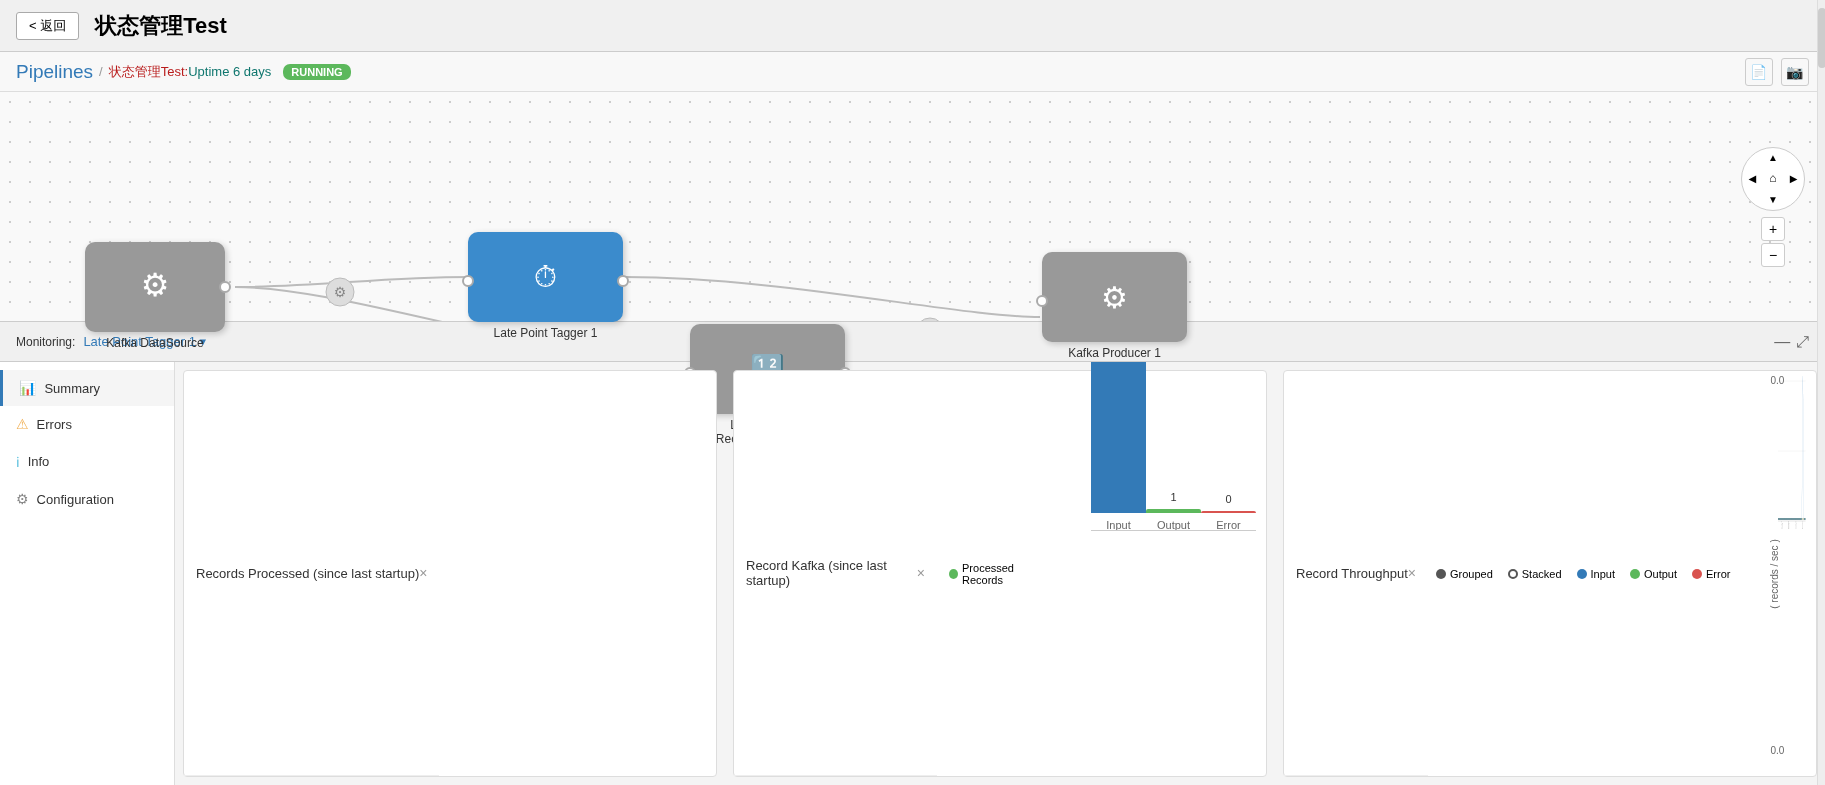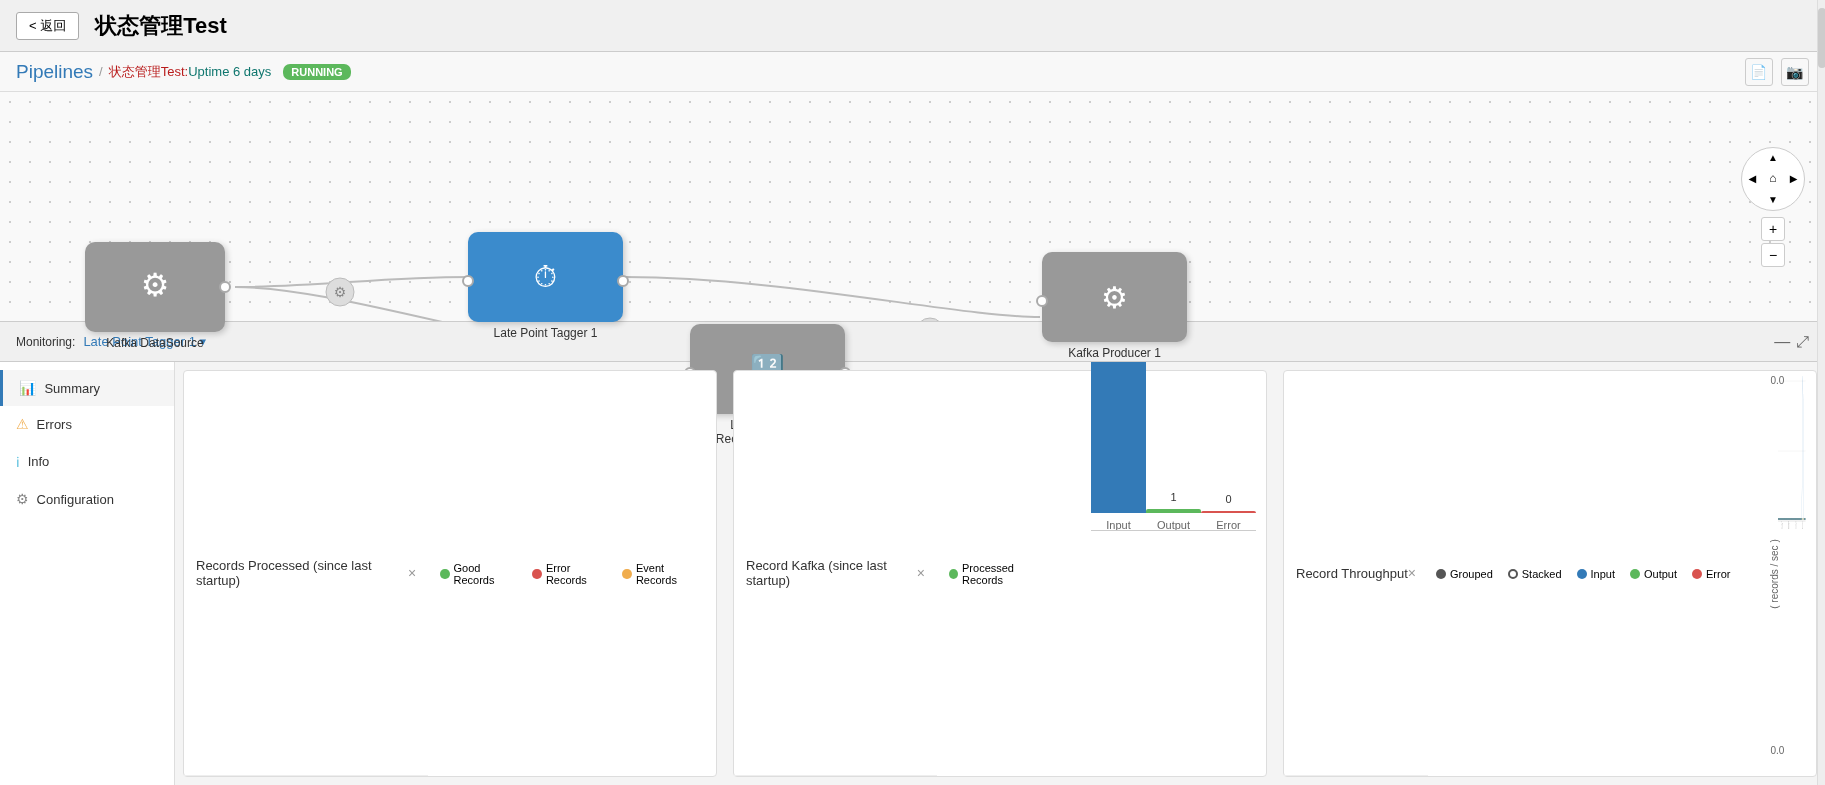--- a/index.html
+++ b/index.html
@@ -474,34 +474,20 @@
     </div>
   </div>
 
   <div class="charts-area">
 
     <div class="chart-panel">
       <div class="chart-header">
         <span class="chart-title">Records Processed (since last startup)</span>
         <button class="chart-close">×</button>
       </div>
-      <div class="legend">
-        <div class="legend-item">
-          <div class="legend-dot green"></div>
-          <span>Good Records</span>
-        </div>
-        <div class="legend-item">
-          <div class="legend-dot red"></div>
-          <span>Error Records</span>
-        </div>
-        <div class="legend-item">
-          <div class="legend-dot orange"></div>
-          <span>Event Records</span>
-        </div>
-      </div>
     </div>
 
     <div class="chart-panel">
       <div class="chart-header">
         <span class="chart-title">Record Kafka (since last startup)</span>
         <button class="chart-close">×</button>
       </div>
       <div class="legend">
         <div class="legend-item">
           <div class="legend-dot green"></div>

